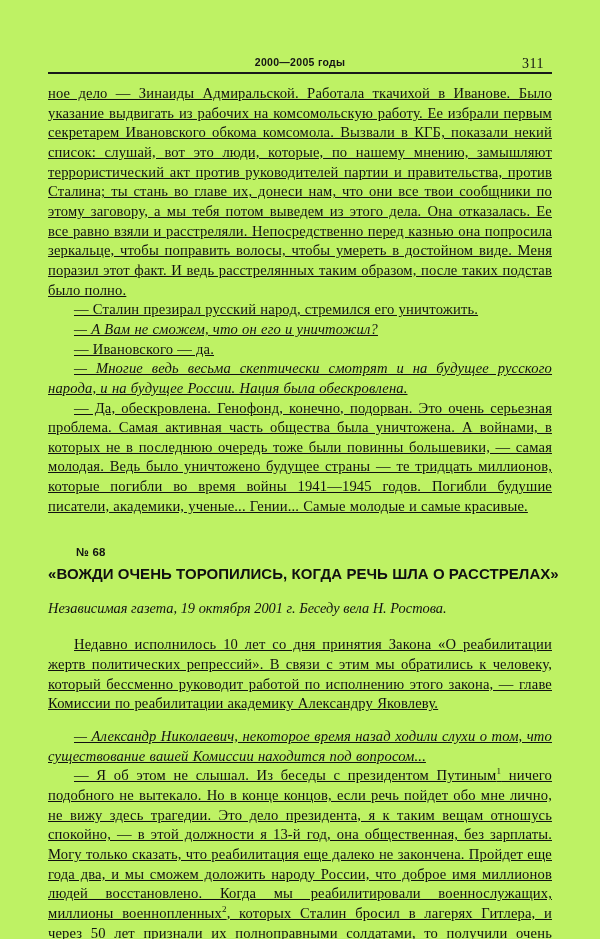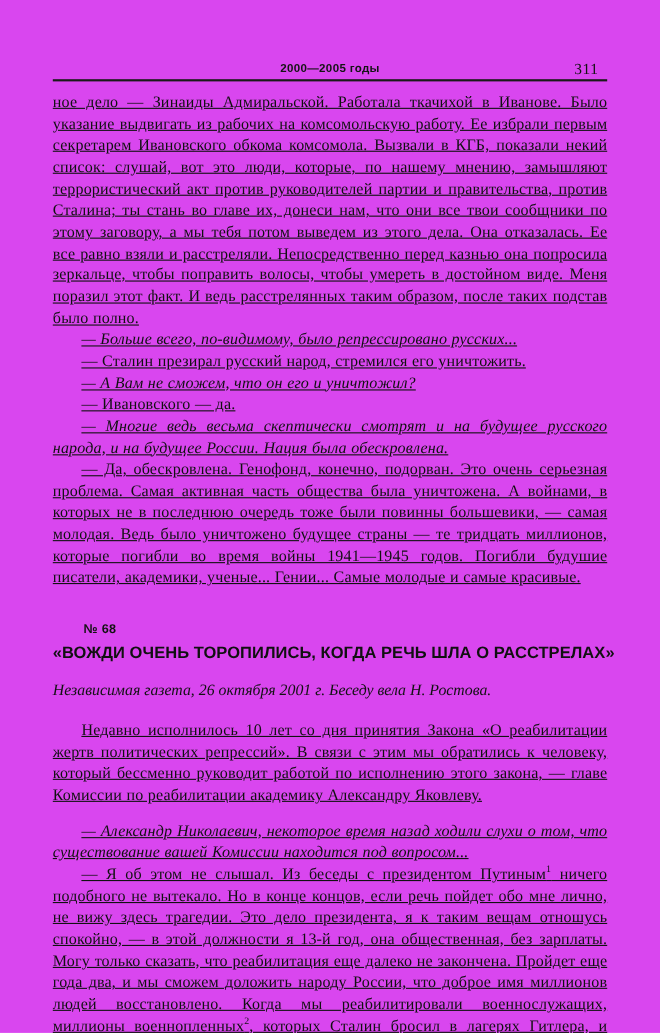--- a/index.html
+++ b/index.html
@@ -4,21 +4,21 @@
 <style>
   html, body {
     margin: 0;
     padding: 0;
     background: #ffffff;
   }
   .page {
     position: relative;
     width: 600px;
     height: 939px;
-    background: #d946ef;
+    background: #bef264;
     overflow: hidden;
     font-family: "Liberation Serif", "DejaVu Serif", serif;
     color: #111111;
   }
 
   
   .header {
     position: absolute;
     left: 48px;
     top: 48px;
@@ -128,31 +128,30 @@
   <div class="header">
     <div class="header-title">2000—2005 годы</div>
     <div class="header-folio">311</div>
     <div class="header-line"></div>
   </div>
 
   <div class="column">
 
     <p class="body noindent">ное дело — Зинаиды Адмиральской. Работала ткачихой в Иванове. Было указание выдвигать из рабочих на комсомольскую работу. Ее избрали первым секретарем Ивановского обкома комсомола. Вызвали в КГБ, показали некий список: слушай, вот это люди, которые, по нашему мнению, замышляют террористический акт против руководителей партии и правительства, против Сталина; ты стань во главе их, донеси нам, что они все твои сообщники по этому заговору, а мы тебя потом выведем из этого дела. Она отказалась. Ее все равно взяли и расстреляли. Непосредственно перед казнью она попросила зеркальце, чтобы поправить волосы, чтобы умереть в достойном виде. Меня поразил этот факт. И ведь расстрелянных таким образом, после таких подстав было полно.</p>
 
-    <p class="body indent italic">— Больше всего, по-видимому, было репрессировано русских...</p>
     <p class="body indent">— Сталин презирал русский народ, стремился его уничтожить.</p>
     <p class="body indent italic">— А Вам не сможем, что он его и уничтожил?</p>
     <p class="body indent">— Ивановского — да.</p>
     <p class="body indent italic">— Многие ведь весьма скептически смотрят и на будущее русского народа, и на будущее России. Нация была обескровлена.</p>
     <p class="body indent">— Да, обескровлена. Генофонд, конечно, подорван. Это очень серьезная проблема. Самая активная часть общества была уничтожена. А войнами, в которых не в последнюю очередь тоже были повинны большевики, — самая молодая. Ведь было уничтожено будущее страны — те тридцать миллионов, которые погибли во время войны 1941—1945 годов. Погибли будушие писатели, академики, ученые... Гении... Самые молодые и самые красивые.</p>
 
     <div class="doc-head">
       <p class="doc-number">№ 68</p>
       <p class="doc-title">«ВОЖДИ ОЧЕНЬ ТОРОПИЛИСЬ, КОГДА РЕЧЬ ШЛА О РАССТРЕЛАХ»</p>
-      <p class="doc-source">Независимая газета, 26 октября 2001 г. Беседу вела Н. Ростова.</p>
+      <p class="doc-source">Независимая газета, 19 октября 2001 г. Беседу вела Н. Ростова.</p>
     </div>
 
     <div class="gap-md"></div>
 
     <p class="body indent">Недавно исполнилось 10 лет со дня принятия Закона «О реабилитации жертв политических репрессий». В связи с этим мы обратились к человеку, который бессменно руководит работой по исполнению этого закона, — главе Комиссии по реабилитации академику Александру Яковлеву.</p>
 
     <div class="gap-sm"></div>
 
     <p class="body indent italic">— Александр Николаевич, некоторое время назад ходили слухи о том, что существование вашей Комиссии находится под вопросом...</p>
 

